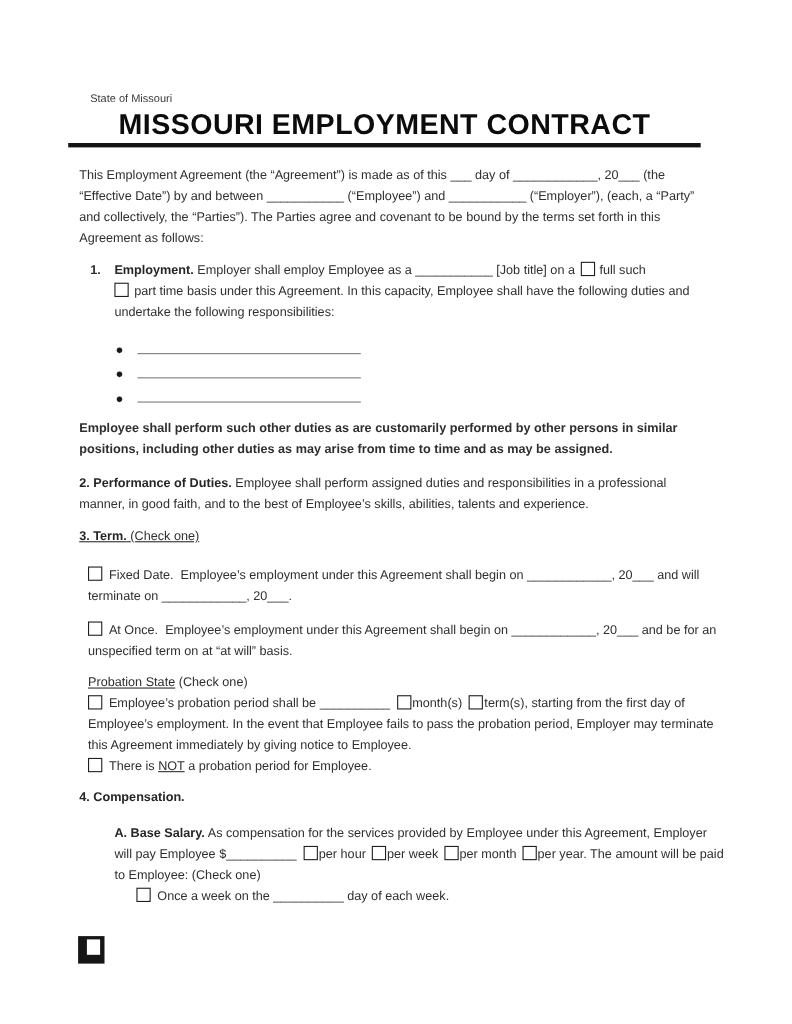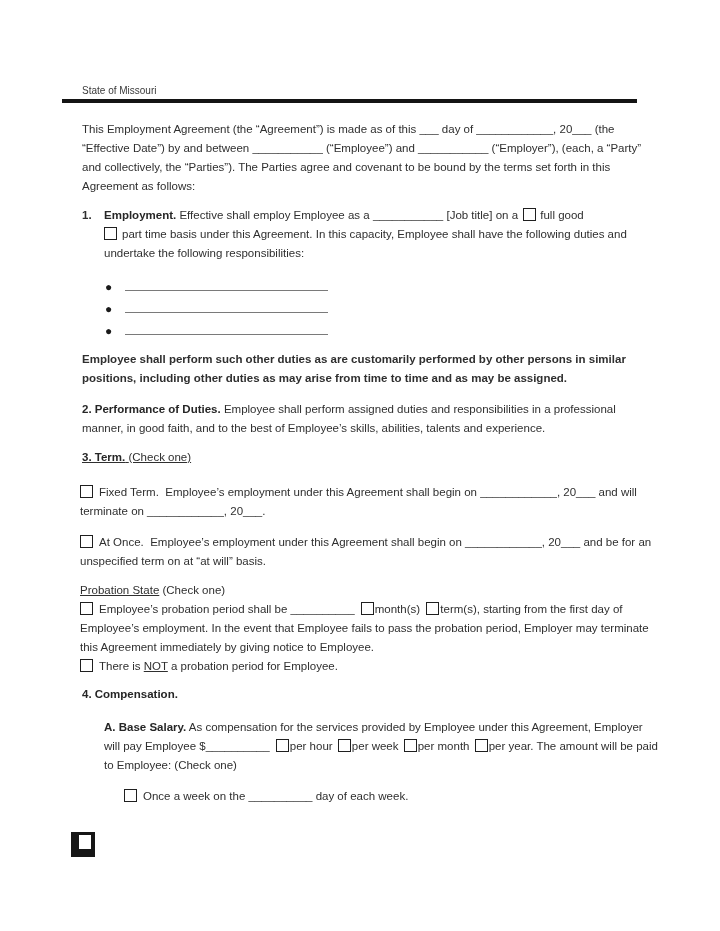--- a/index.html
+++ b/index.html
@@ -33,21 +33,21 @@
     color: #0c0c0c;
     letter-spacing: 0.4px;
     margin: 0;
   }
   .title-rule {
     height: 4px;
     background: #141414;
     margin-top: 2px;
   }
 
-  .para { margin: 0 0 0 20px; width: 576px; }
+  .para { margin: 0 0 0 10px; width: 576px; }
   .intro { margin-top: 17px; }
 
   .numbered-item {
     display: flex;
     margin: 10px 0 0 20px;
     width: 576px;
   }
   .numbered-item .num {
     font-weight: bold;
     width: 22px;
@@ -90,41 +90,42 @@
   .sec2 { margin-top: 12px; }
   .sec3 { margin-top: 10px; text-decoration: underline; }
 
   .checkbox-block { margin: 0 0 0 18px; width: 578px; }
   .fixed-term { margin-top: 16px; }
   .at-will { margin-top: 12px; }
   .probation { margin-top: 10px; }
   .underlined { text-decoration: underline; }
 
   .sec4 { margin-top: 9px; }
-  .base-salary { margin: 14px 0 12px 42px; width: 556px; }
+  .base-salary { margin: 14px 0 0 42px; width: 556px; }
   .once-week { margin: 0 0 0 62px; }
 
   .logo-wrap { margin: 25px 0 0 8px; }
 </style>
 </head>
 <body>
 
 <div class="page">
 
   <p class="state-label">State of Missouri</p>
+  <h1 class="doc-title">MISSOURI EMPLOYMENT CONTRACT</h1>
   <div class="title-rule"></div>
 
   <p class="para intro">This Employment Agreement (the “Agreement”) is made as of this ___ day of ____________, 20___ (the “Effective Date”) by and between ___________ (“Employee”) and ___________ (“Employer”), (each, a “Party” and collectively, the “Parties”). The Parties agree and covenant to be bound by the terms set forth in this Agreement as follows:</p>
 
   <div class="numbered-item">
     <span class="num">1.</span>
     <div class="item-body">
       <b>Employment.</b>
-      <span>Effective shall employ Employee as a ___________ [Job title] on a</span>
-      <span class="cb cb-space"></span><span>full good</span>
+      <span>Employer shall employ Employee as a ___________ [Job title] on a</span>
+      <span class="cb cb-space"></span><span>full such</span>
       <br>
       <span class="cb" style="margin-right:5px;"></span><span>part time</span>
       <span>basis under this Agreement. In this capacity, Employee shall have the following duties and undertake the following responsibilities:</span>
     </div>
   </div>
 
   <div class="bullet-list">
     <div class="bullet-row"><span class="bullet-dot">●</span><span class="blank-line"></span></div>
     <div class="bullet-row"><span class="bullet-dot">●</span><span class="blank-line"></span></div>
     <div class="bullet-row"><span class="bullet-dot">●</span><span class="blank-line"></span></div>
@@ -136,21 +137,21 @@
     <b>2. Performance of Duties.</b>
     <span>Employee shall perform assigned duties and responsibilities in a professional manner, in good faith, and to the best of Employee’s skills, abilities, talents and experience.</span>
   </p>
 
   <p class="para sec3">
     <b>3. Term.</b>
     <span>(Check one)</span>
   </p>
 
   <p class="checkbox-block fixed-term">
-    <span class="cb cb-lead"></span><span>Fixed Term.</span>&nbsp;
+    <span class="cb cb-lead"></span><span>Fixed Date.</span>&nbsp;
     <span>Employee’s employment under this Agreement shall begin on ____________, 20___ and will terminate on ____________, 20___.</span>
   </p>
 
   <p class="checkbox-block at-will">
     <span class="cb cb-lead"></span><span>At Once.</span>&nbsp;
     <span>Employee’s employment under this Agreement shall begin on ____________, 20___ and be for an unspecified term on at “at will” basis.</span>
   </p>
 
   <div class="checkbox-block probation">
     <span class="underlined">Probation State</span>

